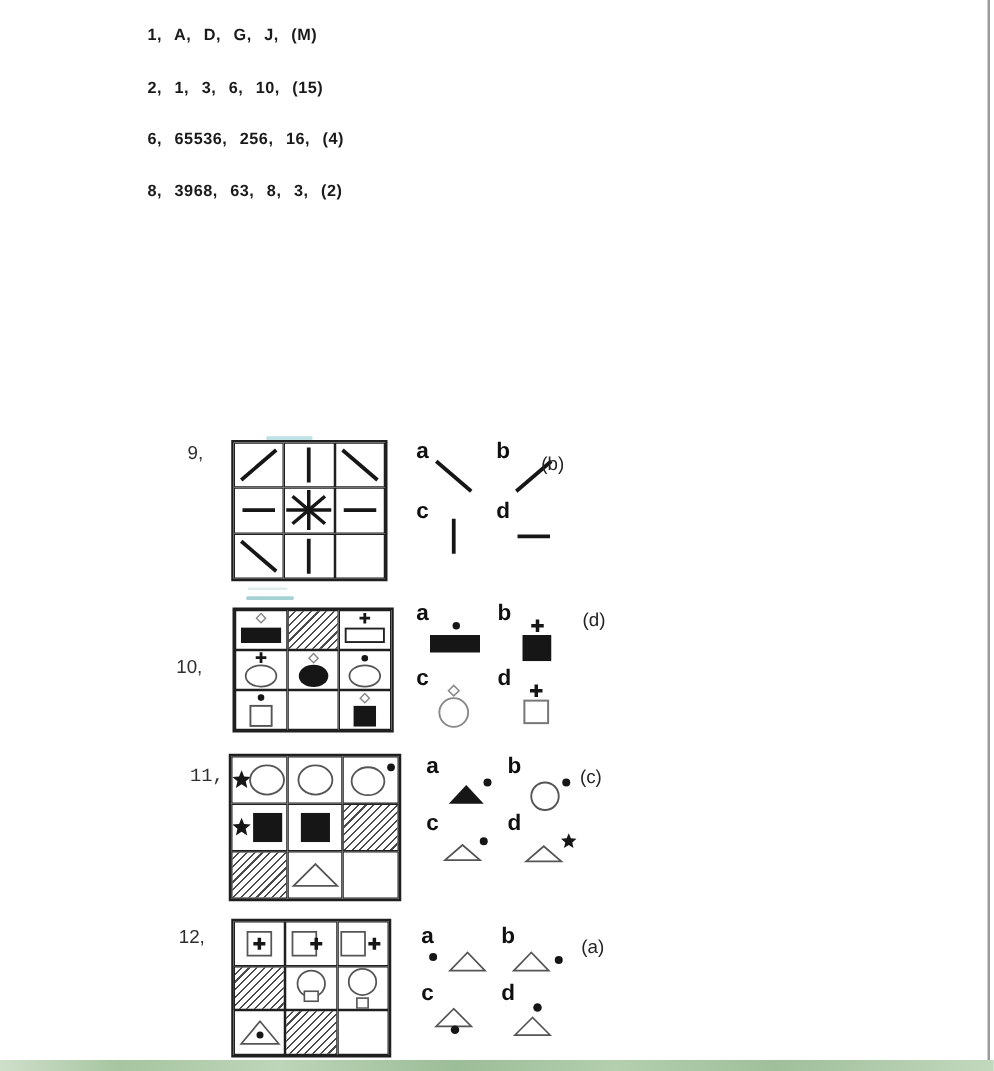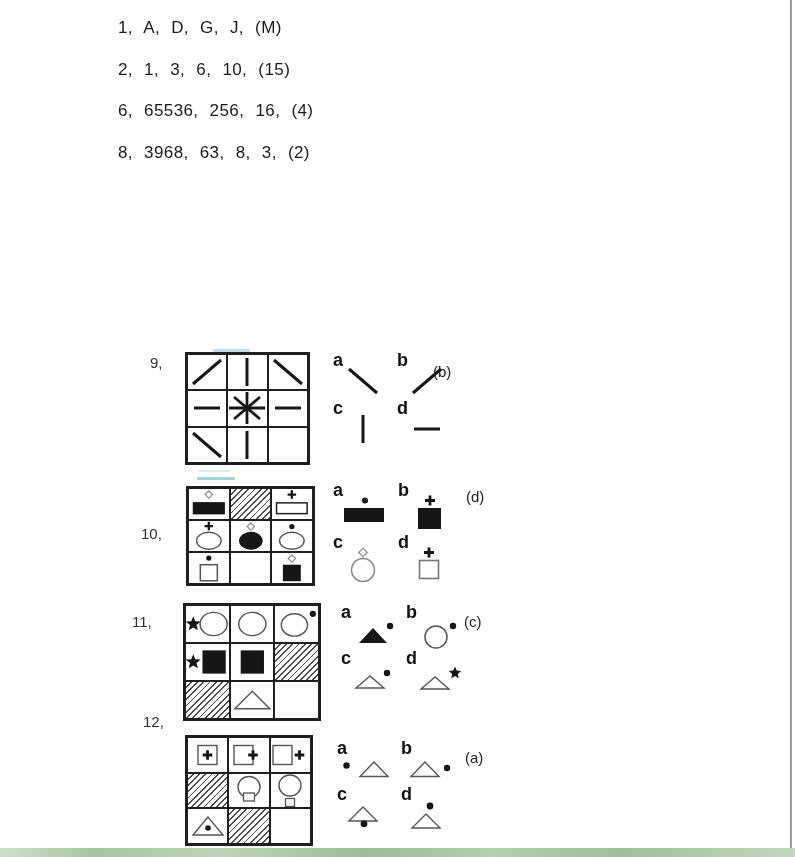--- a/index.html
+++ b/index.html
@@ -4,21 +4,21 @@
 <style>
   * { margin:0; padding:0; box-sizing:border-box; }
   html,body { width:795px; height:857px; }
   body {
     position:relative; background:#ffffff; overflow:hidden;
     font-family:"Liberation Sans", sans-serif; color:#1a1a1a;
   }
   
   .seq { position:absolute; left:118px; top:7px; }
   .seq-line {
-    height:41.5px; line-height:41.5px; font-size:17px; font-weight:400;
+    height:41.5px; line-height:41.5px; font-size:13px; font-weight:700;
     color:#1a1a1a; letter-spacing:0.4px; word-spacing:6px; white-space:pre;
   }
   
   .pq { position:absolute; left:0; top:0; width:795px; height:0; }
   .qnum { position:absolute; font-size:15px; color:#2f2f2f; white-space:pre; }
   .matrix {
     position:absolute; display:grid; background:#fff;
     grid-template-columns:repeat(3,1fr); grid-template-rows:repeat(3,1fr);
     border:2px solid #1f1f1f;
   }
@@ -42,26 +42,26 @@
   #q9  .osym{left:13px; top:12px;}
   #q9  .ans{left:433px; top:363px;}
   .hl9 {left:213px; top:349px; width:37px; height:3px; background:#bfe2e4;}
   #q10 .qnum{left:141px; top:489px;margin-top:36px;}
   #q10 .matrix{left:186px; top:486px; width:129px; height:100px;}
   #q10 .opts{left:333px; top:484px; width:130px; height:104px; grid-template-rows:repeat(2,52px);}
   #q10 .osym{left:8px; top:11px;}
   #q10 .ans{left:466px; top:488px;}
   .hl10a{left:198px; top:470px; width:32px; height:2px; background:#dcedec;}
   .hl10b{left:197px; top:477px; width:38px; height:3px; background:#a5d2d4;}
-  #q11 .qnum{left:132px; top:613px;}
+  #q11 .qnum{left:152px; top:613px;font-family:Liberation Mono, monospace;}
   #q11 .matrix{left:183px; top:603px; width:138px; height:118px;}
   #q11 .opts{left:341px; top:606px; width:130px; height:92px; grid-template-rows:repeat(2,46px);}
   #q11 .osym{left:10px; top:13px;}
   #q11 .ans{left:464px; top:613px;}
-  #q12 .qnum{left:143px; top:713px;text-align:right;}
+  #q12 .qnum{left:143px; top:741px;text-align:right;}
   #q12 .matrix{left:185px; top:735px; width:128px; height:111px;}
   #q12 .opts{left:337px; top:742px; width:128px; height:92px; grid-template-rows:repeat(2,46px);}
   #q12 .osym{left:5px; top:13px;}
   #q12 .ans{left:465px; top:749px;}
   
   .right-border { position:absolute; left:790px; top:0; width:2px; height:857px; background:#9c9c9c; }
   .footer-strip {
     position:absolute; left:0; bottom:0; width:795px; height:9px;
     background:linear-gradient(90deg,#cfdfca 0%,#a6c5a0 12%,#bdd5b8 28%,#9bbd97 46%,#b3cfae 62%,#9fbf9a 78%,#c2d8bd 100%);
   }

